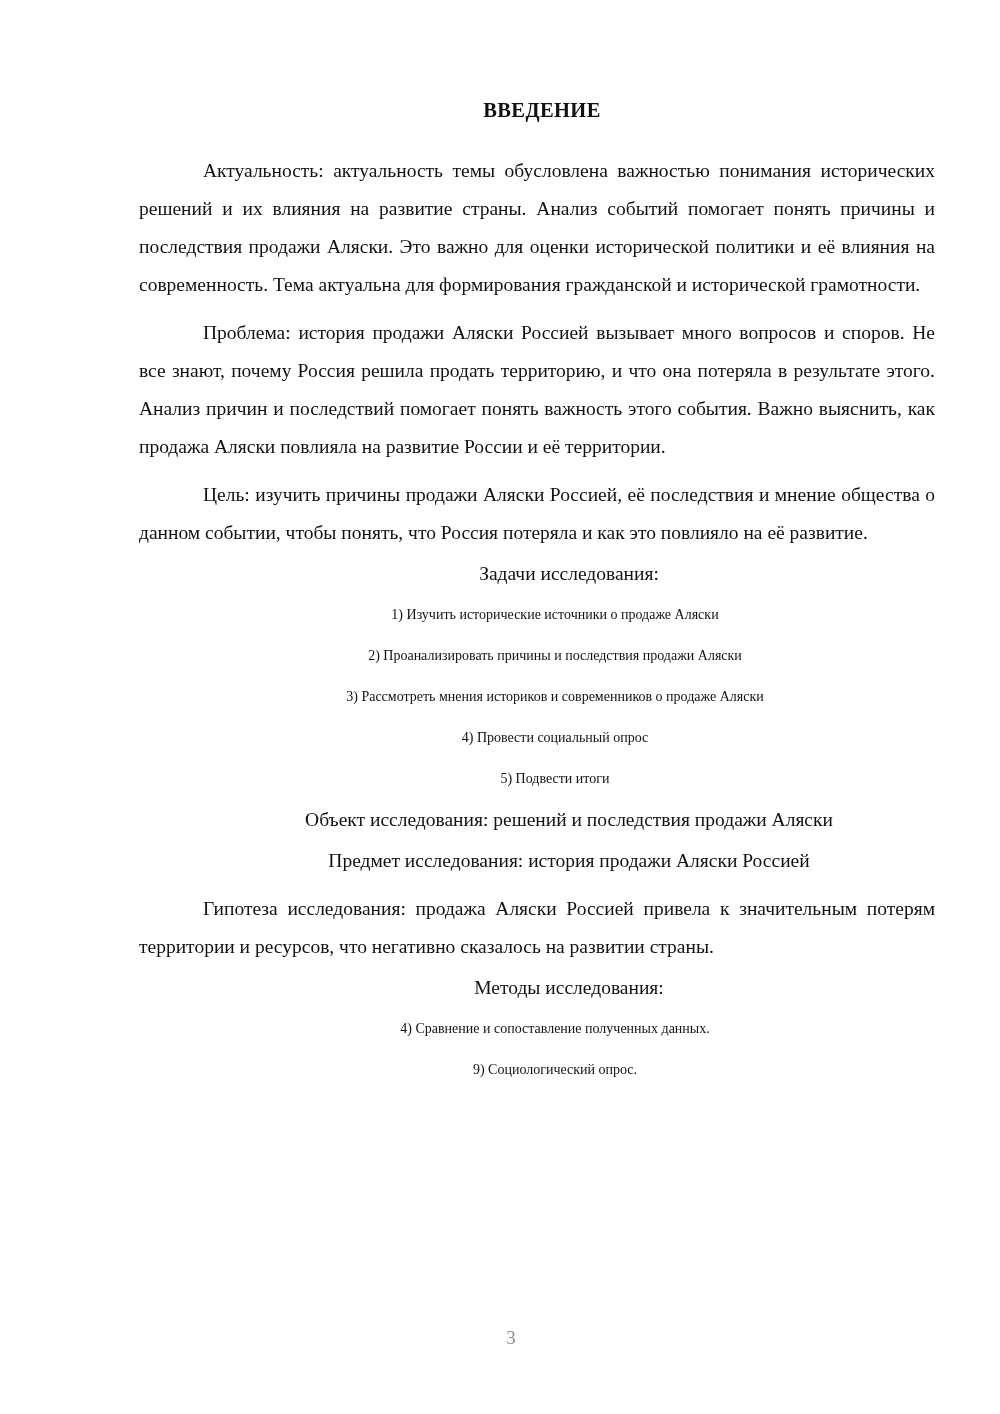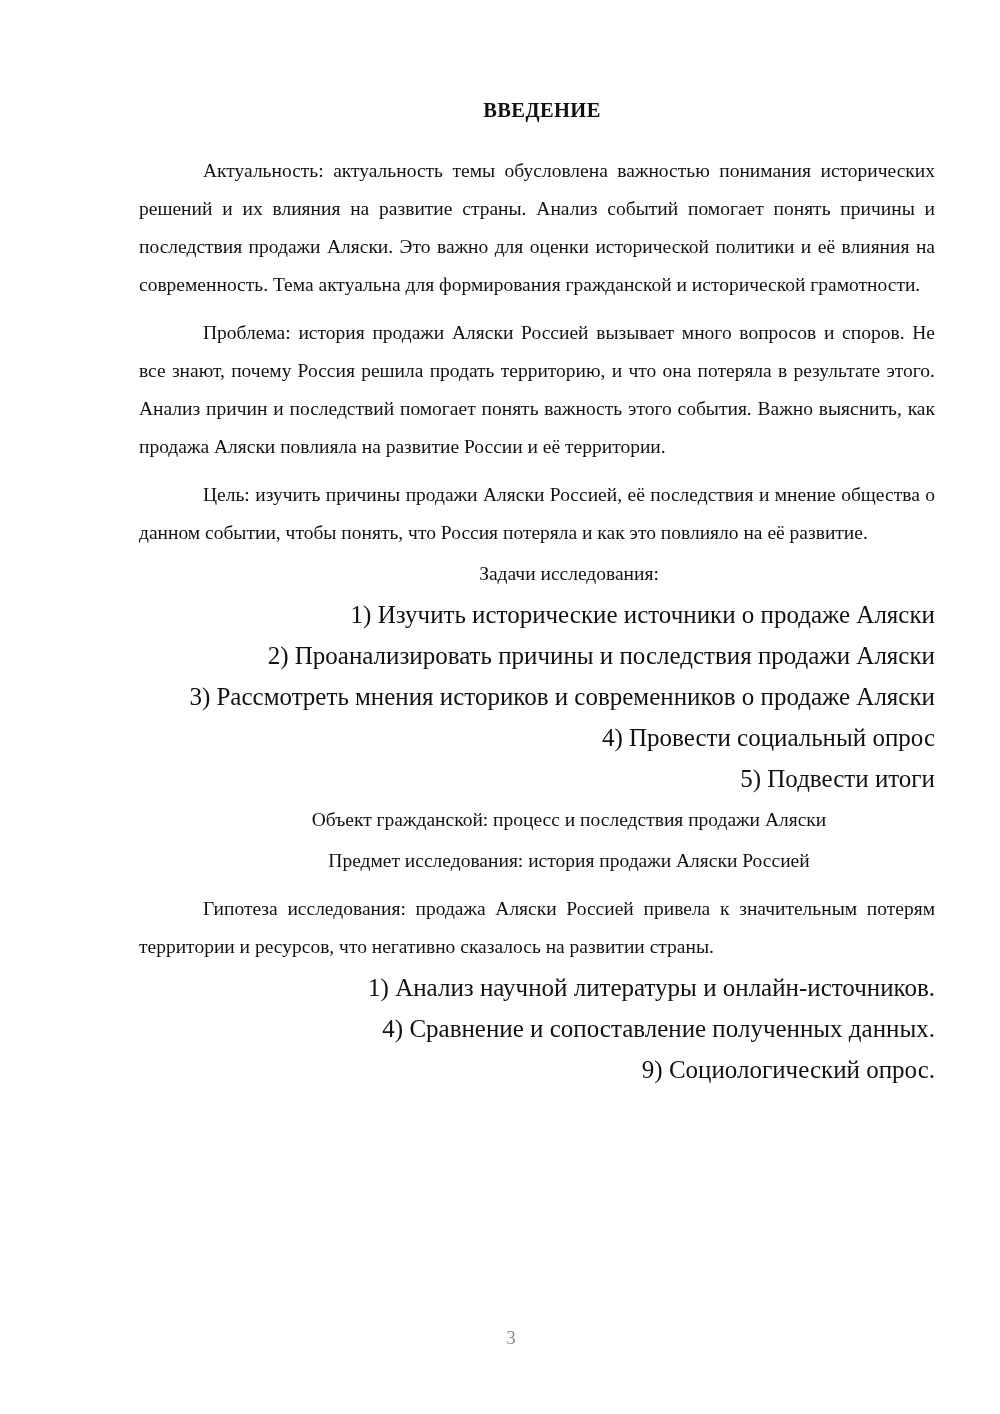--- a/index.html
+++ b/index.html
@@ -43,23 +43,23 @@
     hyphens: none;
   }
   .lead-line {
     font-size: 19.5px;
     line-height: 38px;
     text-align: center;
     text-indent: 64px;
     margin: 0 0 3px 0;
   }
   .list-item {
-    font-size: 25px;
+    font-size: 14px;
     line-height: 38px;
-    text-align: right;
+    text-align: center;
     text-indent: 0;
     margin: 0 0 3px 0;
     padding-left: 36px;
   }
   .page-number {
     position: absolute;
     top: 1325px;
     left: 0;
     width: 1000px;
     text-align: center;
@@ -86,28 +86,28 @@
     <p class="para">Цель: изучить причины продажи Аляски Россией, её последствия и мнение общества о данном событии, чтобы понять, что Россия потеряла и как это повлияло на её развитие.</p>
 
     <p class="lead-line">Задачи исследования:</p>
 
     <p class="list-item">1) Изучить исторические источники о продаже Аляски</p>
     <p class="list-item">2) Проанализировать причины и последствия продажи Аляски</p>
     <p class="list-item">3) Рассмотреть мнения историков и современников о продаже Аляски</p>
     <p class="list-item">4) Провести социальный опрос</p>
     <p class="list-item">5) Подвести итоги</p>
 
-    <p class="lead-line">Объект гражданской: процесс и последствия продажи Аляски</p>
+    <p class="lead-line">Объект исследования: решений и последствия продажи Аляски</p>
 
     <p class="lead-line">Предмет исследования: история продажи Аляски Россией</p>
 
     <p class="para">Гипотеза исследования: продажа Аляски Россией привела к значительным потерям территории и ресурсов, что негативно сказалось на развитии страны.</p>
 
+    <p class="lead-line">Методы исследования:</p>
 
-    <p class="list-item">1) Анализ научной литературы и онлайн-источников.</p>
     <p class="list-item">4) Сравнение и сопоставление полученных данных.</p>
     <p class="list-item">9) Социологический опрос.</p>
 
   </div>
 
   <div class="page-number">3</div>
 
 </div>
 
 </body></html>

